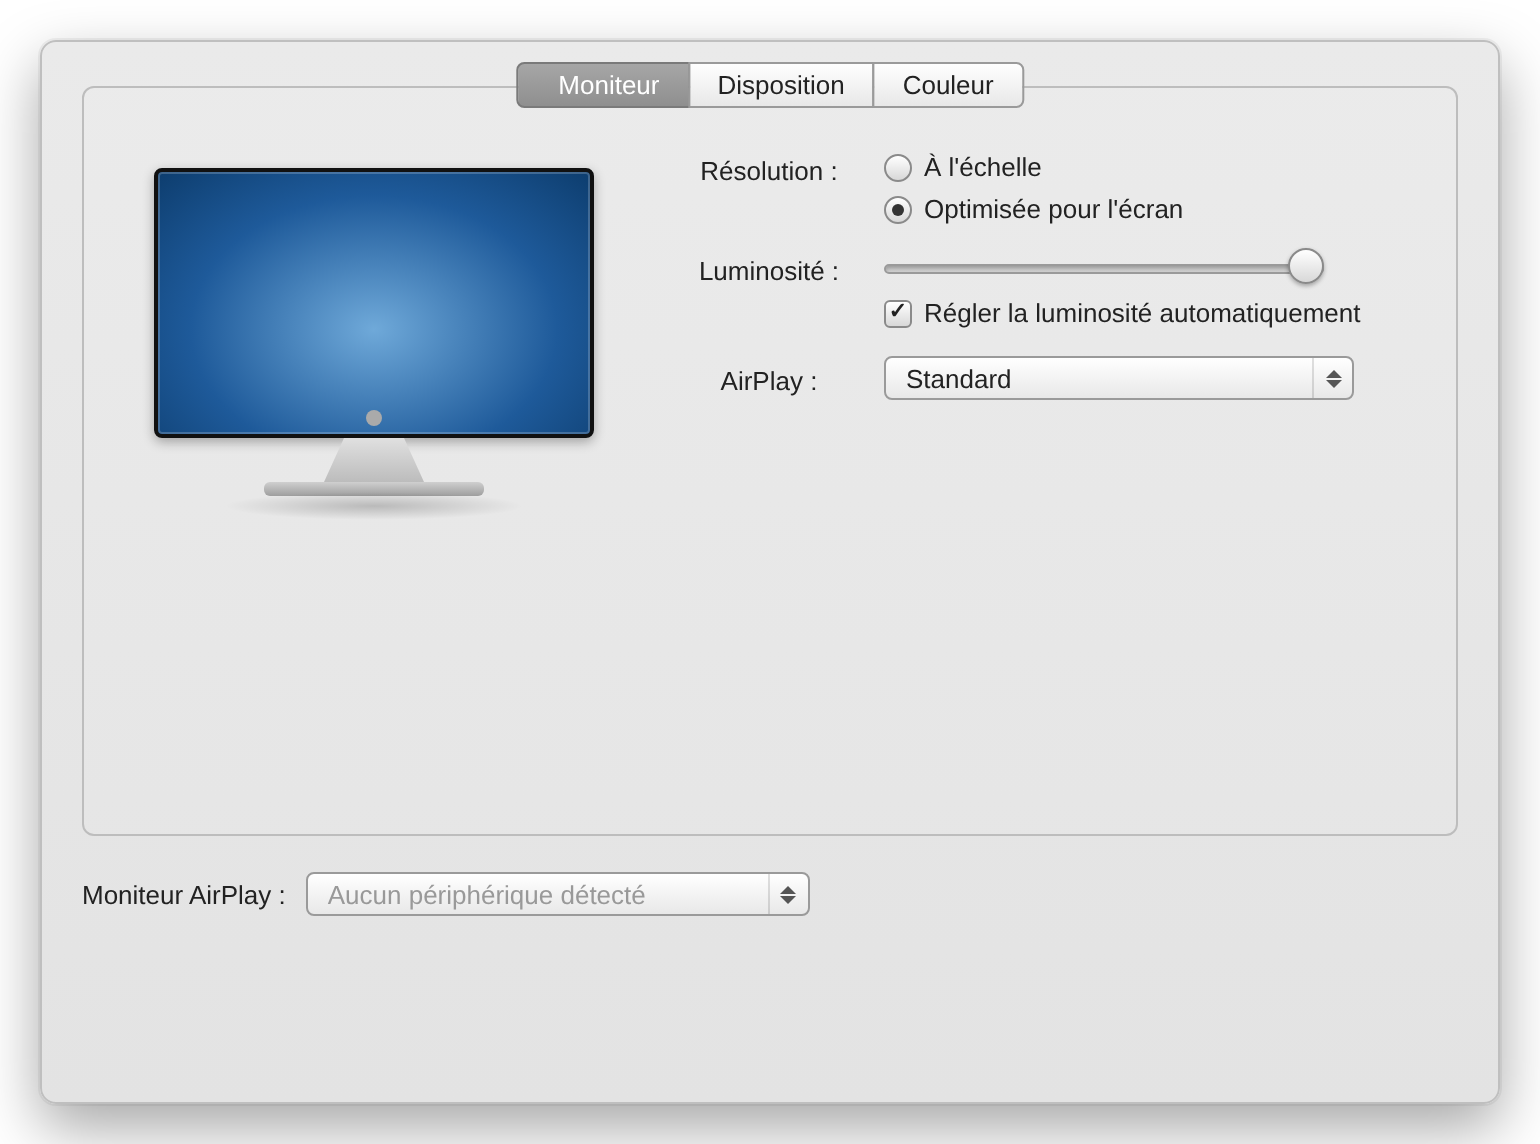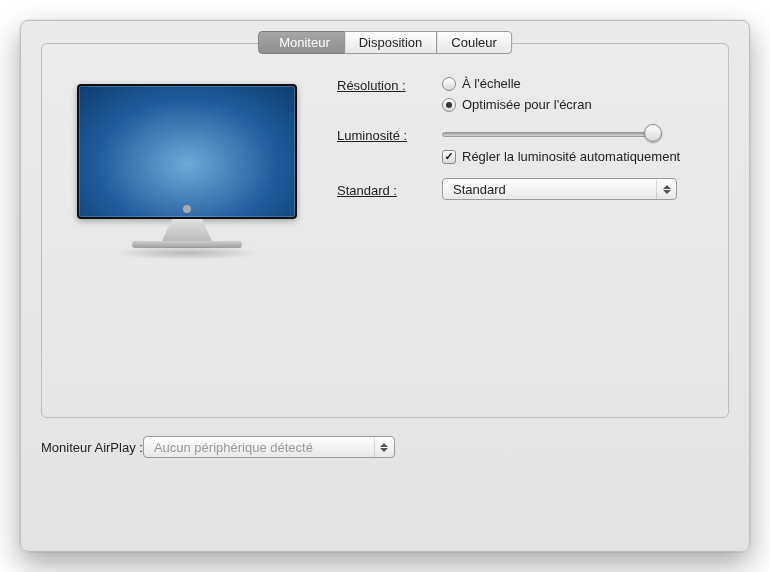--- a/index.html
+++ b/index.html
@@ -72,21 +72,21 @@
 .screen::after{
   content:"";position:absolute;bottom:4px;left:50%;transform:translateX(-50%);
   width:8px;height:8px;border-radius:50%;background:#aaa;
 }
 .stand { width: 50px; height: 22px; background: linear-gradient(#e0e0e0,#bcbcbc); clip-path: polygon(20% 0,80% 0,100% 100%,0 100%); }
 .base { width: 110px; height: 7px; background: linear-gradient(#cfcfcf,#9e9e9e); border-radius: 3px; }
 .shadow { width: 150px; height: 14px; background: radial-gradient(ellipse,#0003 0%, transparent 70%); margin-top:-2px;}
 
 .settings { flex: 1; display:flex; flex-direction:column; gap:14px; padding-top:2px; font-size:13px; }
 .row { display:flex; align-items:flex-start; gap:10px; }
-.row-label { width:95px; text-align:left; padding-top:2px;text-decoration:underline; }
+.row-label { width:95px; text-align:center; padding-top:2px; }
 .radio-group { display:flex; flex-direction:column; gap:6px; }
 .radio-item, .check-item { display:flex; align-items:center; gap:6px; }
 .radio {
   width:14px;height:14px;border-radius:50%;
   background:linear-gradient(#fff,#d8d8d8);border:1px solid #8a8a8a;
   display:flex;align-items:center;justify-content:center;
 }
 .radio.checked::after{content:"";width:6px;height:6px;border-radius:50%;background:#333;}
 .check {
   width:14px;height:14px;border-radius:3px;
@@ -108,21 +108,21 @@
 .select.disabled{color:#999;}
 .select-arrows{
   position:absolute;right:0;top:0;bottom:0;width:20px;
   display:flex;flex-direction:column;align-items:center;justify-content:center;
   border-left:1px solid rgba(0,0,0,.12);gap:1px;
 }
 .arrow{width:0;height:0;border-left:4px solid transparent;border-right:4px solid transparent;}
 .arrow.up{border-bottom:4px solid #555;}
 .arrow.down{border-top:4px solid #555;}
 
-.airplay-row{display:flex;align-items:center;margin-top:18px;}
+.airplay-row{display:flex;align-items:center;gap:10px;margin-top:18px;}
 .bottom-row{display:flex;align-items:flex-start;justify-content:space-between;margin-top:12px;gap:20px;}
 .bottom-left{display:flex;align-items:flex-start;gap:8px;max-width:380px;}
 .btn{
   background:linear-gradient(#fefefe,#e5e5e5);border:1px solid #9a9a9a;border-radius:4px;
   padding:3px 16px;font-size:13px;
 }
 .help{
   width:22px;height:22px;border-radius:50%;border:1px solid #9a9a9a;
   background:linear-gradient(#fff,#e5e5e5);display:flex;align-items:center;justify-content:center;font-size:13px;
 }
@@ -172,21 +172,21 @@
             <div class="slider-thumb"></div>
           </div>
         </div>
 
         <div class="sub-indent check-item">
           <span class="check checked"></span>
           <span>Régler la luminosité automatiquement</span>
         </div>
 
         <div class="row" style="align-items:center;">
-          <div class="row-label">Standard :</div>
+          <div class="row-label">AirPlay :</div>
           <div class="select">
             <span>Standard</span>
             <span class="select-arrows">
               <span class="arrow up"></span>
                 <span class="arrow down"></span>
             </span>
           </div>
         </div>
 
       </div>

